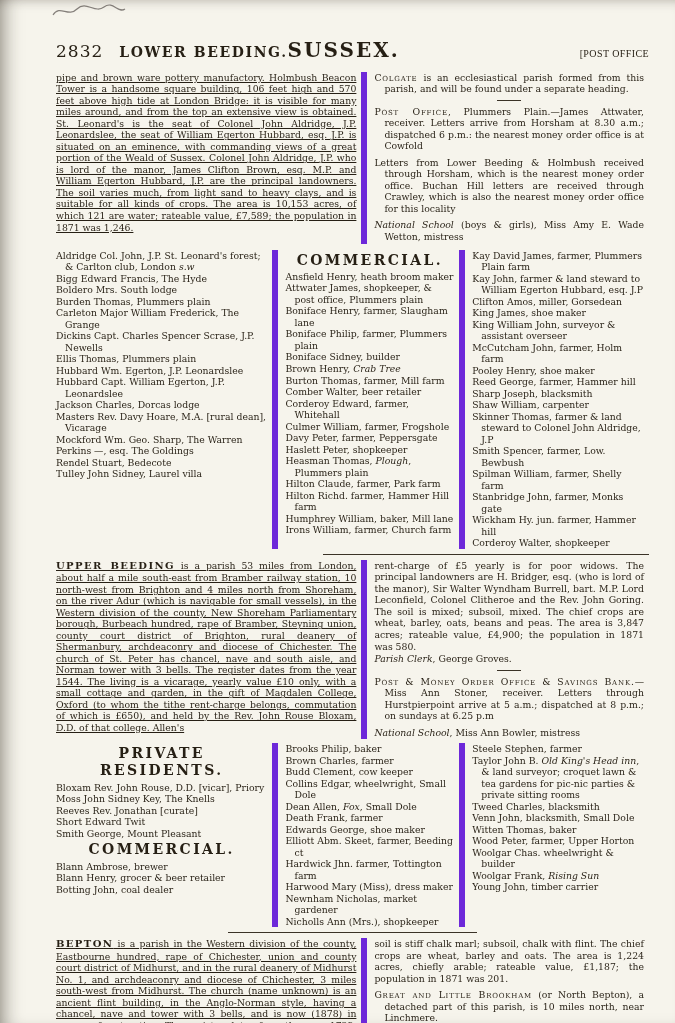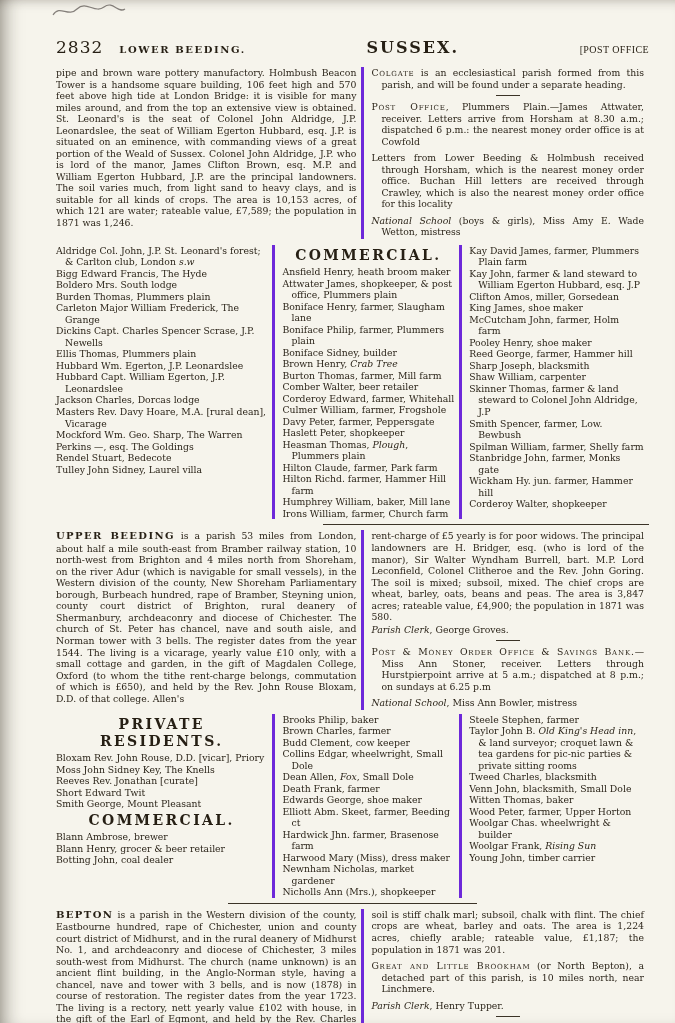--- a/index.html
+++ b/index.html
@@ -10,28 +10,28 @@
     font-family:"DejaVu Serif", serif;
     font-size:9.3px; line-height:1.24;
     padding:24px 26px 8px 56px;
     position:relative; overflow:hidden;
     text-align:justify;
     box-shadow: inset 16px 0 20px -14px rgba(40,32,20,.55), inset 0 10px 14px -12px rgba(40,32,20,.35);
   }
   .pen-mark { position:absolute; top:2px; left:50px; opacity:.65; }
   .pagehead { display:flex; align-items:baseline; margin-bottom:9px; }
   .pageno { font-size:17px; letter-spacing:1px; }
-  .parish-head { font-weight:700; font-size:10px; letter-spacing:1.6px; margin-left:16px;margin-top:20px; }
-  .county-head { font-weight:700; font-size:16px; letter-spacing:2px; flex:1; text-align:center; }
+  .parish-head { font-weight:700; font-size:14px; letter-spacing:1.6px; margin-left:16px;margin-top:20px; }
+  .county-head { font-weight:700; font-size:20px; letter-spacing:2px; flex:1; }
   .dir-head { font-size:10px; letter-spacing:.4px;font-family:Liberation Serif, serif; }
   .cols { display:flex; align-items:stretch; }
   .cols > .c { padding:0 5px 0 7px; }
   .cols > .c:first-child { padding-left:0; }
-  .cols > .c + .c { border-left:3px solid #6d28d9; }
-  .w52{width:51.5%;} .w48{width:48.5%;}
+  .cols > .c + .c { border-left:6px solid #6d28d9; }
+  .w52{width:51.5%;text-decoration:underline;} .w48{width:48.5%;}
   .w36{width:36.5%;} .w32{width:31.5%;} .w32b{width:32%;}
   .para { margin-bottom:1px; }
   .vpara { margin-top:5px; }
   .hang2 { padding-left:10px; text-indent:-10px; text-align:justify; }
   .entry { text-align:left; text-indent:-9px; padding-left:9px; }
   .colhead { text-align:center; font-size:14px; font-weight:700; letter-spacing:2.4px; margin:2px 0 2px; text-indent:0; }
   .sc { font-variant:small-caps; letter-spacing:.8px; }
   .it { font-style:italic; }
   .pname { font-weight:700; font-size:10px; letter-spacing:1.4px; }
   .dashsep { width:24px; border-top:1px solid #3b3327; margin:5px auto; }
@@ -109,20 +109,21 @@
           <div class="entry">Hilton Richd. farmer, Hammer Hill farm</div>
           <div class="entry">Humphrey William, baker, Mill lane</div>
           <div class="entry">Irons William, farmer, Church farm</div>
         </div>
     </div>
     <div class="c w32b">
         <div class="entry">Kay David James, farmer, Plummers Plain farm</div>
         <div class="entry">Kay John, farmer &amp; land steward to William Egerton Hubbard, esq. J.P</div>
         <div class="entry">Clifton Amos, miller, Gorsedean</div>
         <div class="entry">King James, shoe maker</div>
+        <div class="entry">King William John, surveyor &amp; assistant overseer</div>
         <div class="entry">McCutcham John, farmer, Holm farm</div>
         <div class="entry">Pooley Henry, shoe maker</div>
         <div class="entry">Reed George, farmer, Hammer hill</div>
         <div class="entry">Sharp Joseph, blacksmith</div>
         <div class="entry">Shaw William, carpenter</div>
         <div class="entry">Skinner Thomas, farmer &amp; land steward to Colonel John Aldridge, J.P</div>
         <div class="entry">Smith Spencer, farmer, Low. Bewbush</div>
         <div class="entry">Spilman William, farmer, Shelly farm</div>
         <div class="entry">Stanbridge John, farmer, Monks gate</div>
         <div class="entry">Wickham Hy. jun. farmer, Hammer hill</div>
@@ -166,21 +167,21 @@
     </div>
     <div class="c w32">
         <div class="entry">Brooks Philip, baker</div>
         <div class="entry">Brown Charles, farmer</div>
         <div class="entry">Budd Clement, cow keeper</div>
         <div class="entry">Collins Edgar, wheelwright, Small Dole</div>
         <div class="entry">Dean Allen, <i>Fox</i>, Small Dole</div>
         <div class="entry">Death Frank, farmer</div>
         <div class="entry">Edwards George, shoe maker</div>
         <div class="entry">Elliott Abm. Skeet, farmer, Beeding ct</div>
-        <div class="entry">Hardwick Jhn. farmer, Brasenose farm</div>
+        <div class="entry">Hardwick Jhn. farmer, Tottington farm</div>
         <div class="entry">Harwood Mary (Miss), dress maker</div>
         <div class="entry">Newnham Nicholas, market gardener</div>
         <div class="entry">Nicholls Ann (Mrs.), shopkeeper</div>
       </div>
     <div class="c w32b">
         <div class="entry">Steele Stephen, farmer</div>
         <div class="entry">Taylor John B. <i>Old King's Head inn</i>, &amp; land surveyor; croquet lawn &amp; tea gardens for pic-nic parties &amp; private sitting rooms</div>
         <div class="entry">Tweed Charles, blacksmith</div>
         <div class="entry">Venn John, blacksmith, Small Dole</div>
         <div class="entry">Witten Thomas, baker</div>

